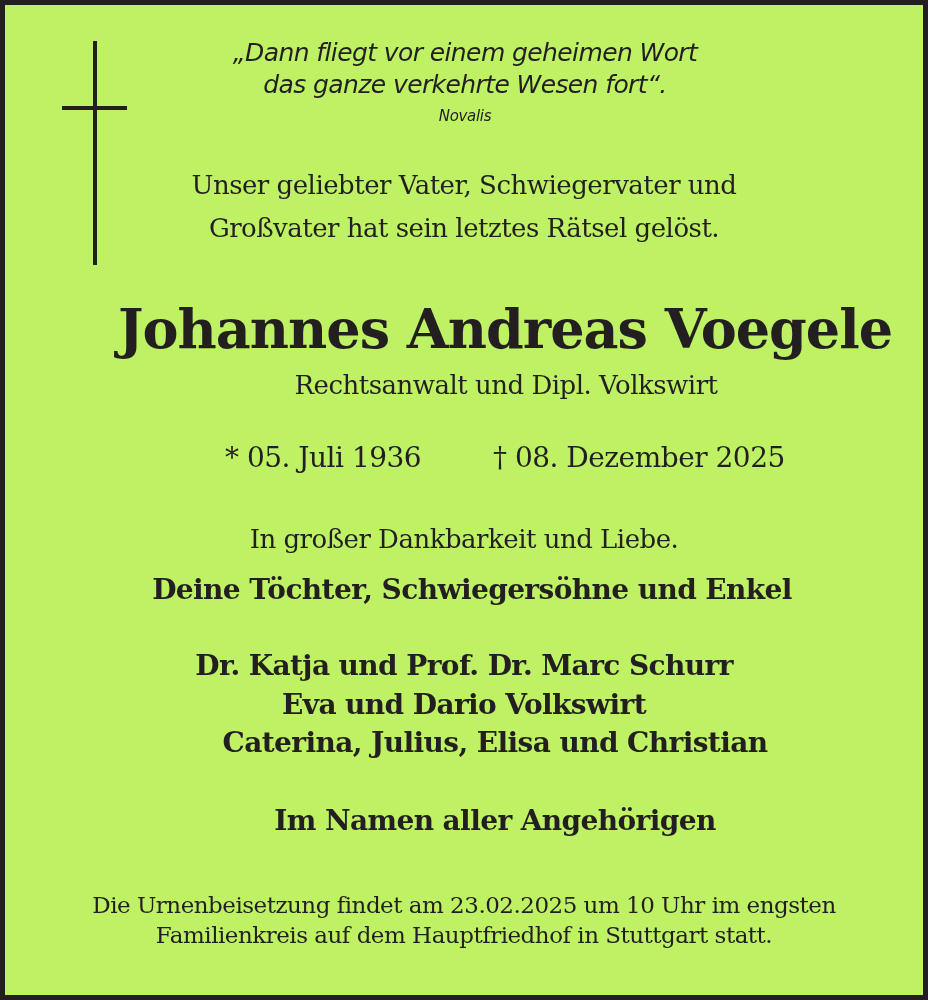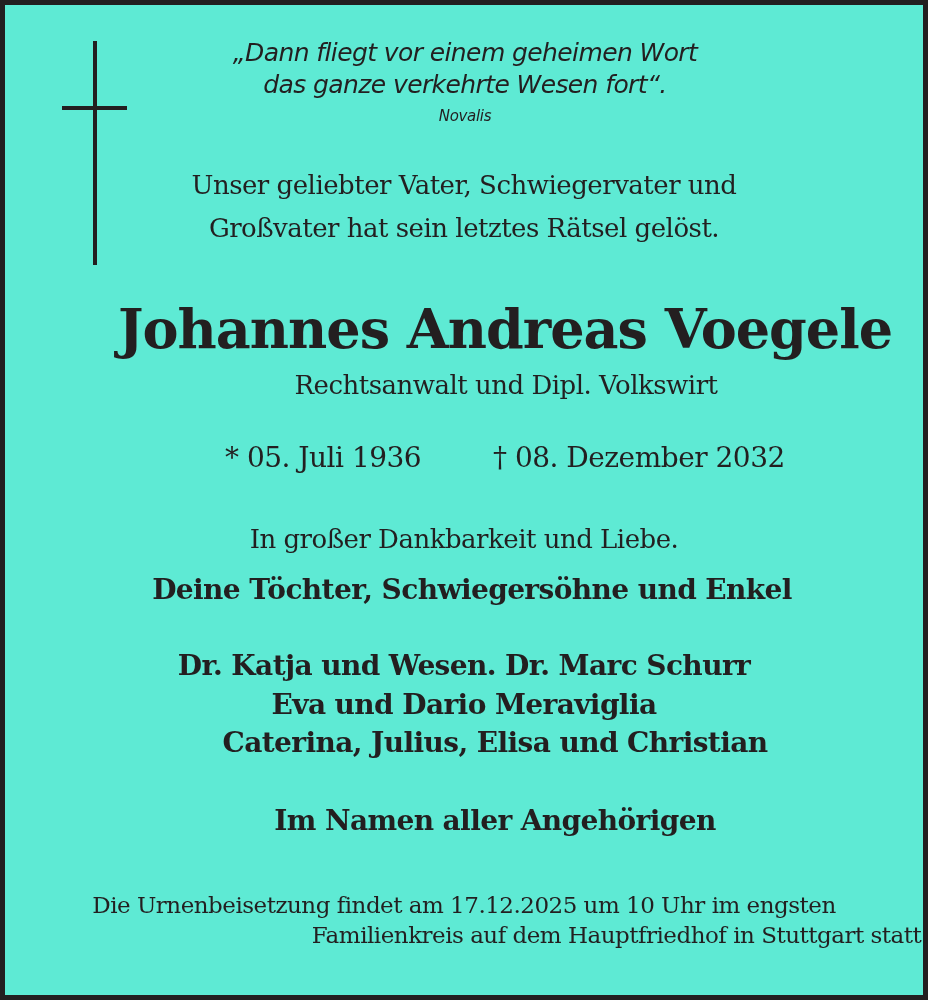--- a/index.html
+++ b/index.html
@@ -4,21 +4,21 @@
   <style>
     html, body {
       margin: 0;
       padding: 0;
       background: #ffffff;
     }
     .page {
       position: relative;
       width: 928px;
       height: 1000px;
-      background: #5eead4;
+      background: #bef264;
       overflow: hidden;
       color: #231f20;
       font-family: "DejaVu Serif", "Liberation Serif", serif;
     }
     .frame {
       position: absolute;
       left: 0; top: 0;
       width: 928px; height: 1000px;
       box-sizing: border-box;
       border-top: 5px solid #231f20;
@@ -119,32 +119,32 @@
     <div class="line intro" style="top:172px;">Unser geliebter Vater, Schwiegervater und</div>
     <div class="line intro" style="top:215px;">Großvater hat sein letztes Rätsel gelöst.</div>
   </div>
 
   <div class="line name" style="top:302px;">Johannes Andreas Voegele</div>
 
   <div class="line profession" style="top:372px;margin-left:42px;">Rechtsanwalt und Dipl. Volkswirt</div>
 
   <div>
     <div class="date" style="left:197px; top:444px;">* 05. Juli 1936</div>
-    <div class="date" style="left:465px; top:444px;">† 08. Dezember 2032</div>
+    <div class="date" style="left:465px; top:444px;">† 08. Dezember 2025</div>
   </div>
 
   <div class="line gratitude" style="top:526px;">In großer Dankbarkeit und Liebe.</div>
 
   <div class="line bold-line" style="top:576px;padding-left:8px;">Deine Töchter, Schwiegersöhne und Enkel</div>
 
   <div>
-    <div class="line bold-line" style="top:652px;">Dr. Katja und Wesen. Dr. Marc Schurr</div>
-    <div class="line bold-line" style="top:691px;">Eva und Dario Meraviglia</div>
+    <div class="line bold-line" style="top:652px;">Dr. Katja und Prof. Dr. Marc Schurr</div>
+    <div class="line bold-line" style="top:691px;">Eva und Dario Volkswirt</div>
     <div class="line bold-line" style="top:729px;padding-left:31px;">Caterina, Julius, Elisa und Christian</div>
   </div>
 
   <div class="line bold-line" style="top:807px;padding-left:31px;">Im Namen aller Angehörigen</div>
 
   <div>
-    <div class="line closing" style="top:894px;">Die Urnenbeisetzung findet am 17.12.2025 um 10 Uhr im engsten</div>
-    <div class="line closing" style="top:924px;text-align:right;">Familienkreis auf dem Hauptfriedhof in Stuttgart statt.</div>
+    <div class="line closing" style="top:894px;">Die Urnenbeisetzung findet am 23.02.2025 um 10 Uhr im engsten</div>
+    <div class="line closing" style="top:924px;">Familienkreis auf dem Hauptfriedhof in Stuttgart statt.</div>
   </div>
 </div>
 
 </body></html>

